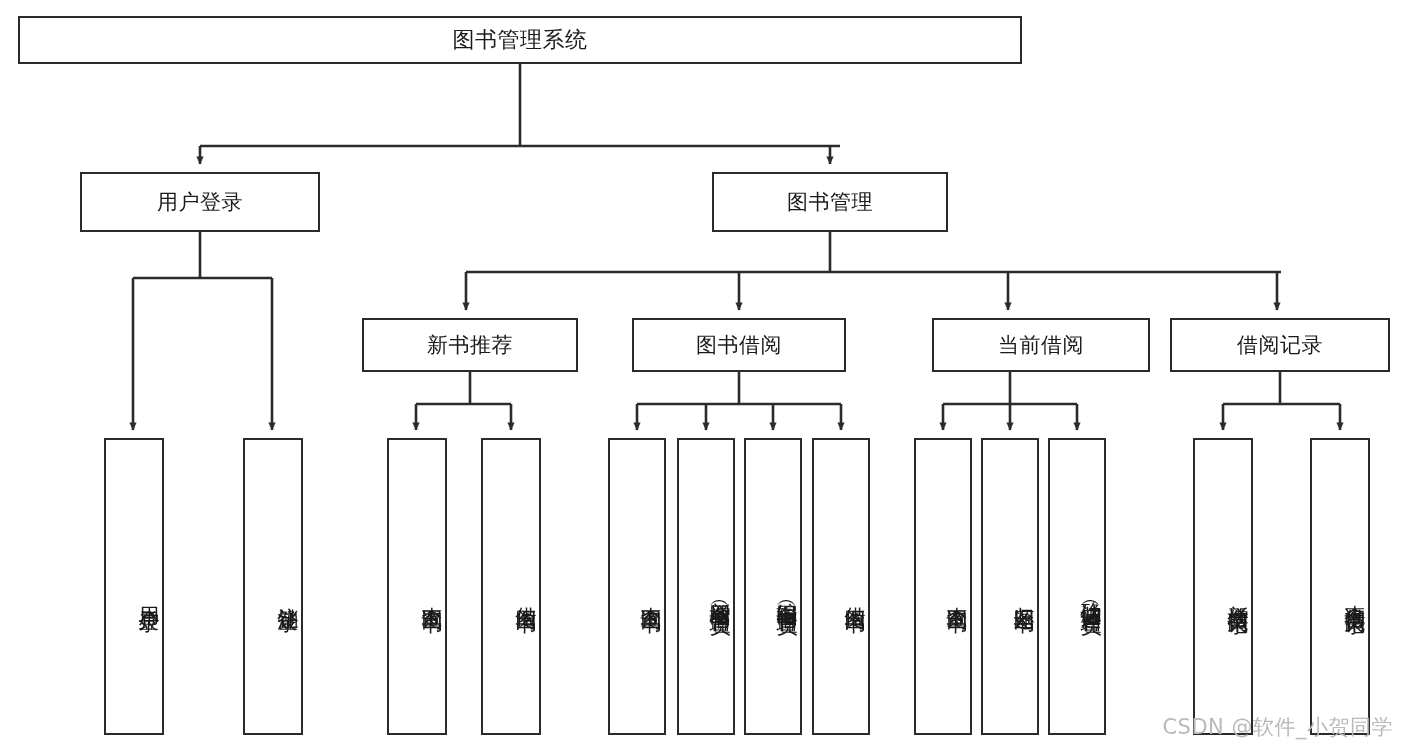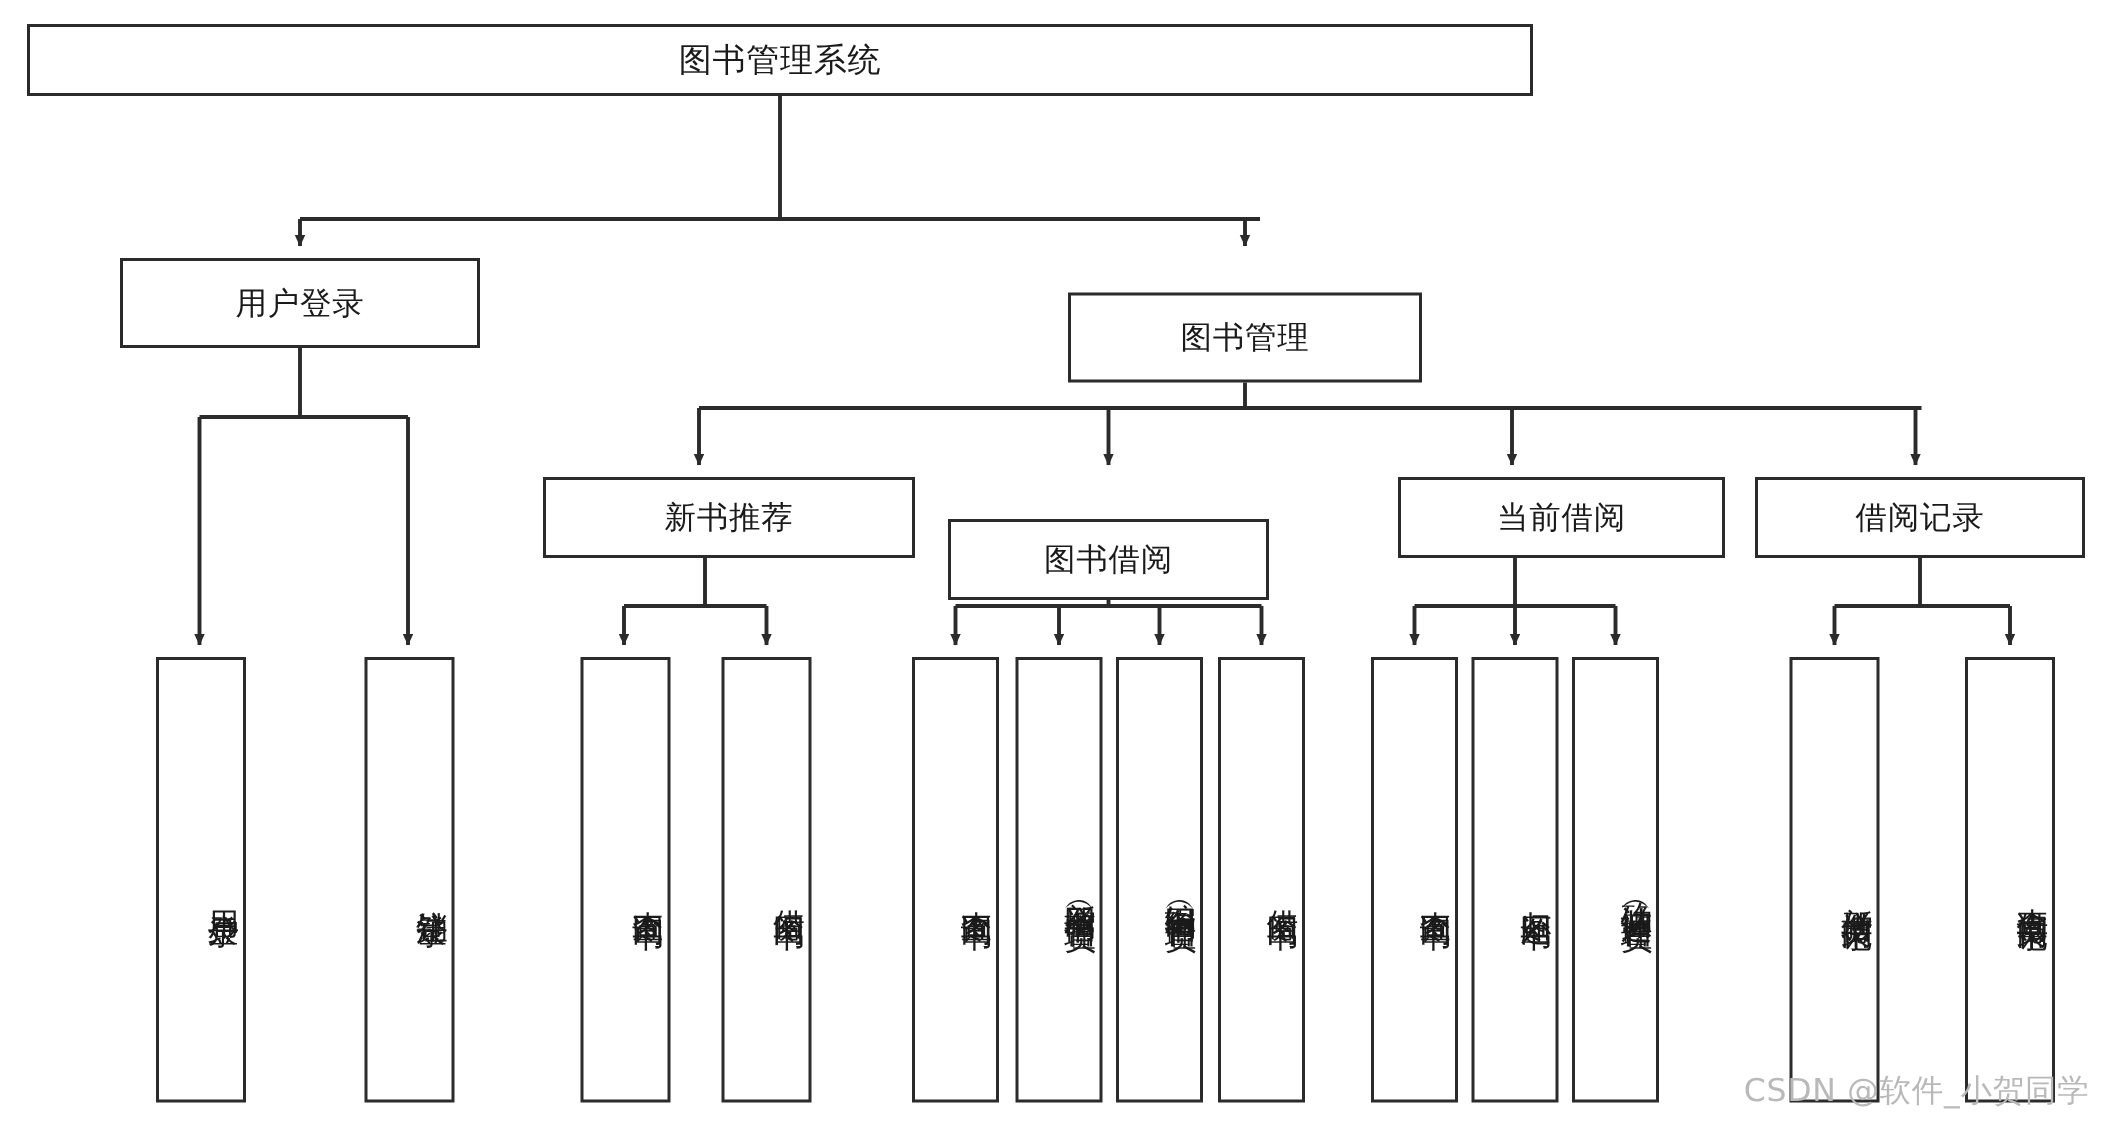--- a/index.html
+++ b/index.html
@@ -117,24 +117,24 @@
       <path d="M1280,372 L1280,404"></path>
       <path d="M1223,404 L1340,404"></path>
       <path d="M1223,404 L1223,430" marker-end="url(#arrow)"></path>
       <path d="M1340,404 L1340,430" marker-end="url(#arrow)"></path>
     </g>
   </svg>
 
   <div class="node horiz root" style="left:18px;top:16px;width:1004px;height:48px;">图书管理系统</div>
 
   <div class="node horiz" style="left:80px;top:172px;width:240px;height:60px;">用户登录</div>
-  <div class="node horiz" style="left:712px;top:172px;width:236px;height:60px;margin-top:23px;">图书管理</div>
+  <div class="node horiz" style="left:712px;top:172px;width:236px;height:60px;">图书管理</div>
 
-  <div class="node horiz" style="left:362px;top:318px;width:248px;height:54px;">新书推荐</div>
-  <div class="node horiz" style="left:632px;top:318px;width:214px;height:54px;margin-top:28px;">图书借阅</div>
+  <div class="node horiz" style="left:362px;top:318px;width:216px;height:54px;">新书推荐</div>
+  <div class="node horiz" style="left:632px;top:318px;width:214px;height:54px;">图书借阅</div>
   <div class="node horiz" style="left:932px;top:318px;width:218px;height:54px;">当前借阅</div>
   <div class="node horiz" style="left:1170px;top:318px;width:220px;height:54px;">借阅记录</div>
 
   <div class="node vert" style="left:104px;top:438px;width:60px;height:297px;">
     <span class="vtext">用户登录</span>
   </div>
   <div class="node vert" style="left:243px;top:438px;width:60px;height:297px;">
     <span class="vtext">注销登录</span>
   </div>
   <div class="node vert" style="left:387px;top:438px;width:60px;height:297px;">

